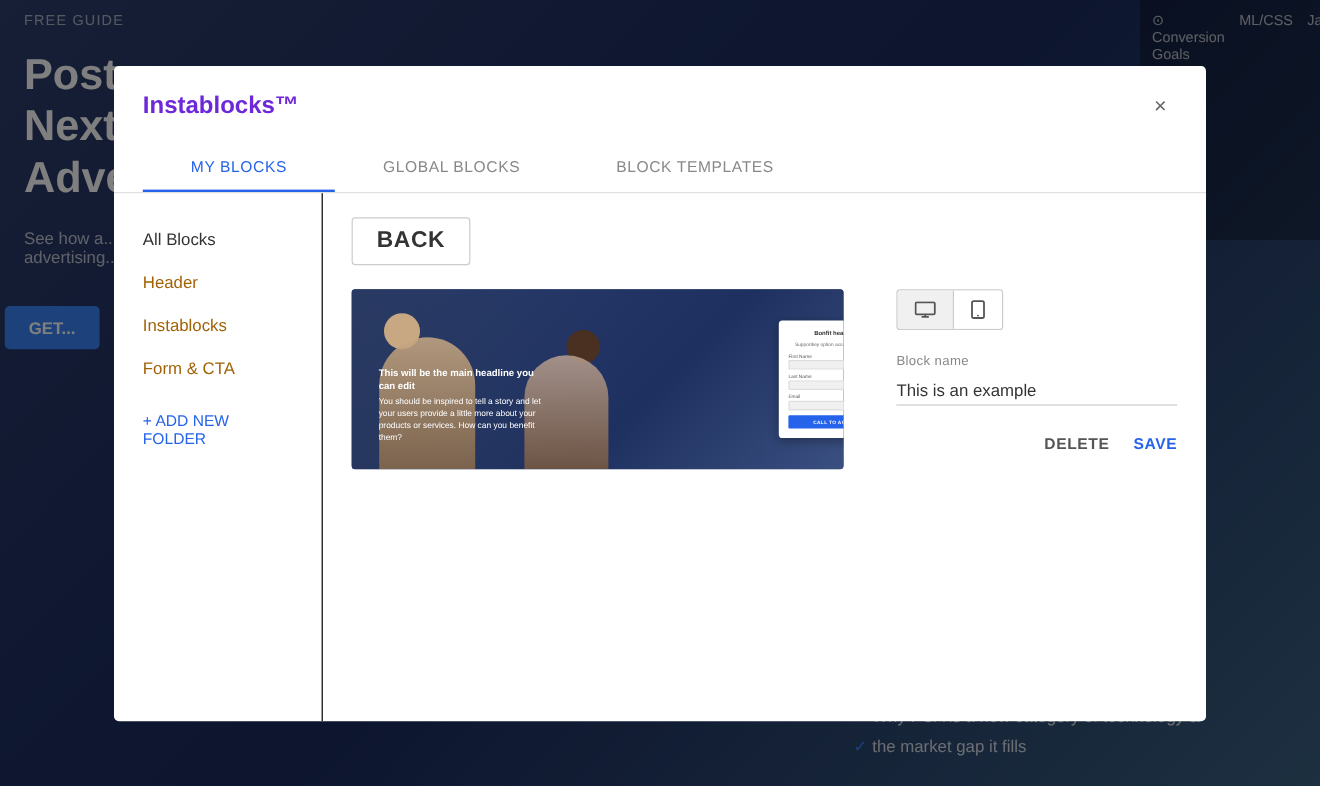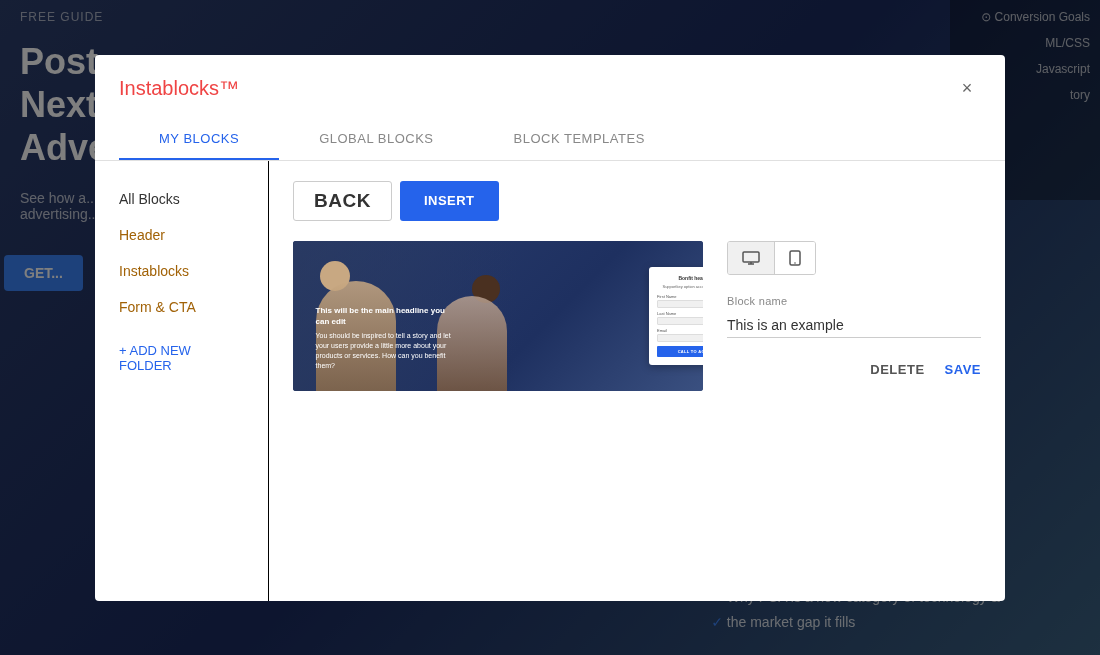--- a/index.html
+++ b/index.html
@@ -81,22 +81,22 @@
     }
 
     .bg-right-sidebar {
       position: absolute;
       top: 0;
       right: 0;
       width: 150px;
       height: 200px;
       background: rgba(0,0,0,0.3);
       display: flex;
-      flex-direction: column;
-      align-items: flex-end;
+      flex-direction: row;
+      align-items: flex-start;
       padding: 10px;
       gap: 12px;
     }
 
     .bg-sidebar-item {
       color: rgba(255,255,255,0.7);
       font-size: 12px;
       cursor: pointer;
     }
 
@@ -126,22 +126,22 @@
     .modal-header {
       display: flex;
       align-items: center;
       justify-content: space-between;
       padding: 20px 24px 16px;
       border-bottom: none;
     }
 
     .modal-title {
       font-size: 20px;
-      font-weight: 400;
-      color: #ef4444;
+      font-weight: 700;
+      color: #6d28d9;
     }
 
     .close-btn {
       background: none;
       border: none;
       cursor: pointer;
       font-size: 18px;
       color: #666;
       width: 28px;
       height: 28px;
@@ -397,20 +397,21 @@
       padding: 3px;
       border-radius: 1px;
       margin-top: 4px;
       text-transform: uppercase;
       letter-spacing: 0.3px;
     }
 
     
     .right-panel {
       flex: 1;
+      margin-left: 20px;
     }
 
     .device-toggles {
       display: flex;
       gap: 0;
       margin-bottom: 20px;
       border: 1px solid #ccc;
       border-radius: 3px;
       overflow: hidden;
       width: fit-content;
@@ -533,21 +534,20 @@
       <div class="sidebar-item">Header</div>
       <div class="sidebar-item">Instablocks</div>
       <div class="sidebar-item">Form &amp; CTA</div>
       <div class="add-folder">+ ADD NEW FOLDER</div>
     </div>
 
     <div class="modal-content">
 
       <div class="action-bar">
         <button class="btn-back">BACK</button>
-        <button class="btn-insert">INSERT</button>
       </div>
 
       <div class="content-layout">
 
         <div class="preview-container">
           <div class="preview-bg">
             <div class="preview-left">
               <div class="preview-people">
 
                 <div class="person-head-1"></div>

